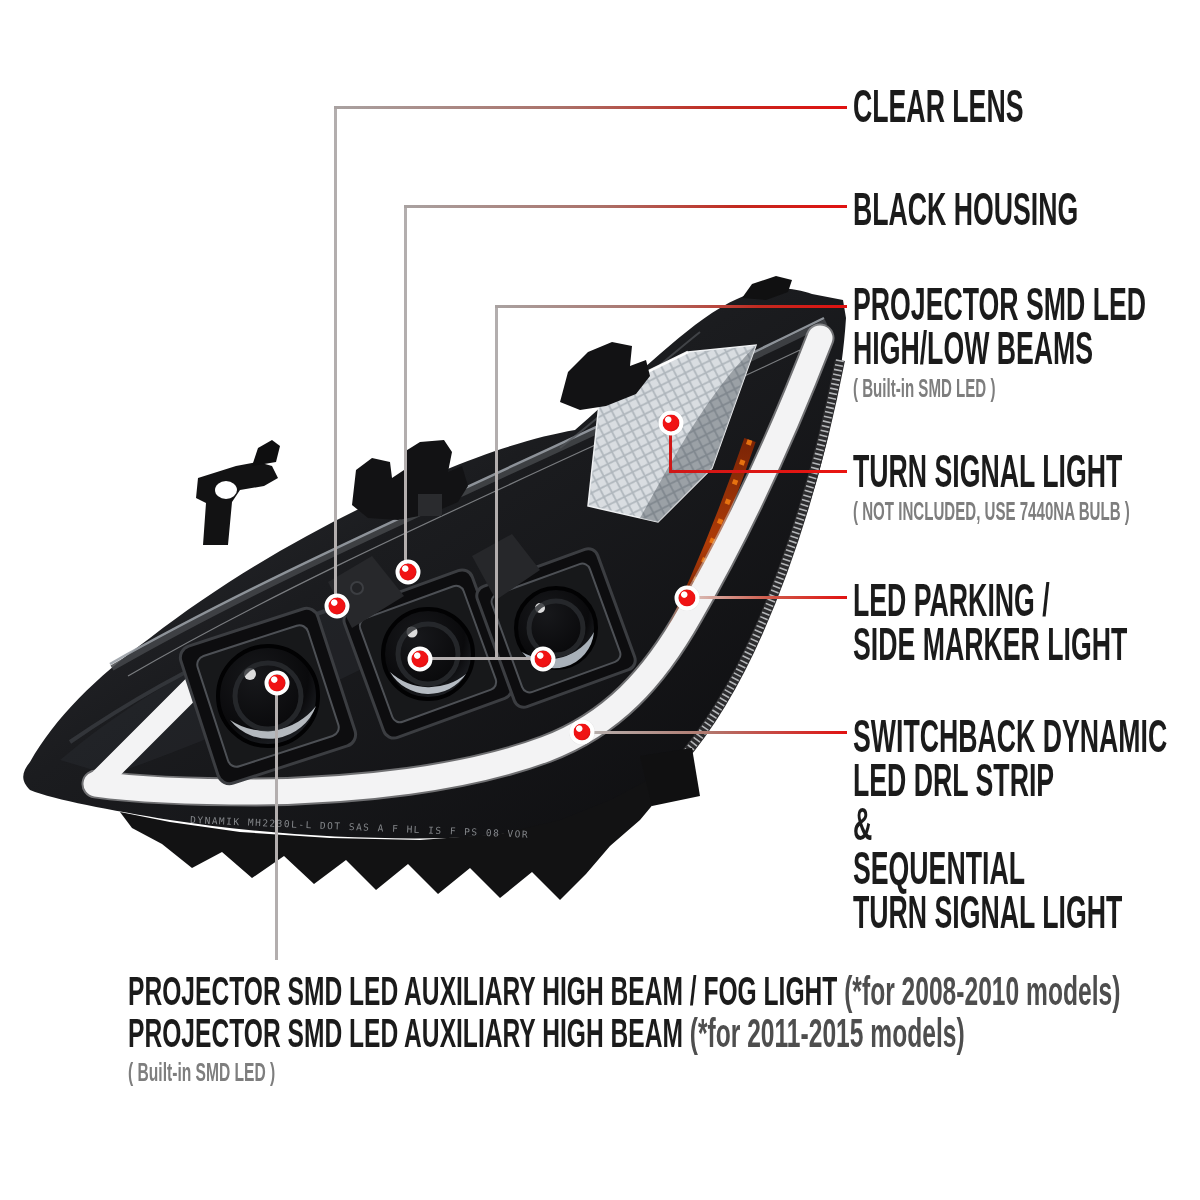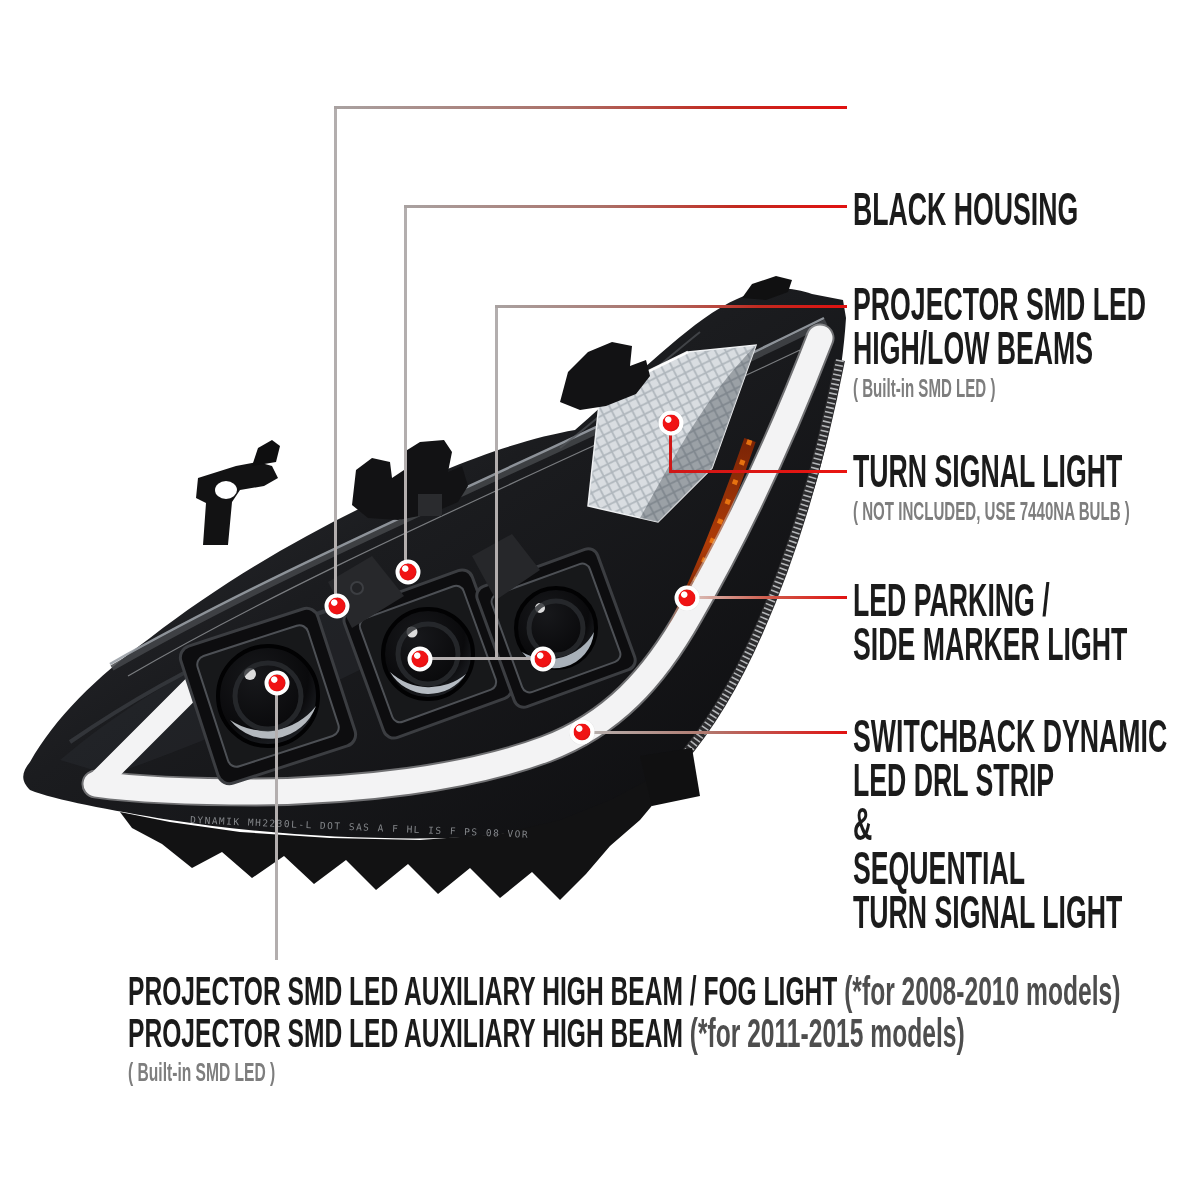--- a/index.html
+++ b/index.html
@@ -188,20 +188,25 @@
 
   <div class="dot" style="left:671px;top:423px;"></div>
   <div class="dot" style="left:408px;top:572px;"></div>
   <div class="dot" style="left:337px;top:606px;"></div>
   <div class="dot" style="left:420px;top:659px;"></div>
   <div class="dot" style="left:543px;top:659px;"></div>
   <div class="dot" style="left:687px;top:598px;"></div>
   <div class="dot" style="left:582px;top:732px;"></div>
   <div class="dot" style="left:277px;top:683px;"></div>
 
+  <div class="callout" style="left:853px;top:84px;">
+    <div class="cond">
+      <div class="lab">CLEAR LENS</div>
+    </div>
+  </div>
 
   <div class="callout" style="left:853px;top:187px;">
     <div class="cond">
       <div class="lab">BLACK HOUSING</div>
     </div>
   </div>
 
   <div class="callout" style="left:853px;top:282px;">
     <div class="cond">
       <div class="lab">PROJECTOR SMD LED</div>

